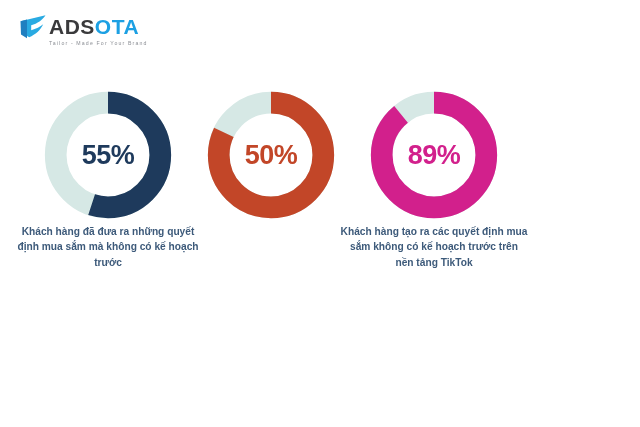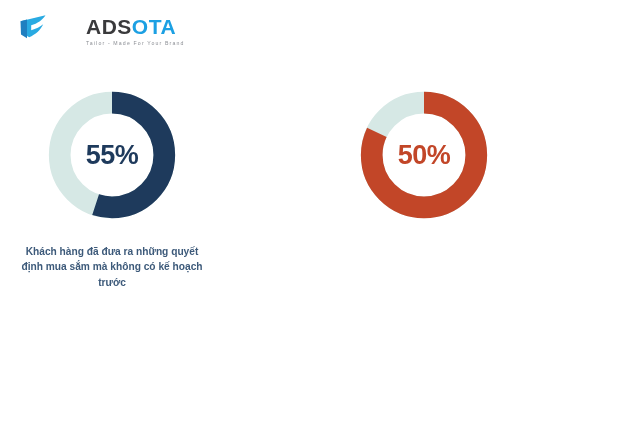--- a/index.html
+++ b/index.html
@@ -26,21 +26,20 @@
   #logo-mark {
     width: 30px;
     height: 26px;
     margin-right: 1px;
     flex: none;
   }
   #logo-textblock {
     display: flex;
     flex-direction: column;
     padding-top: 2px;
-    margin-left: 37px;
   }
   #logo-wordmark {
     font-size: 21px;
     font-weight: bold;
     letter-spacing: 0.5px;
     line-height: 1;
     white-space: nowrap;
   }
   #logo-wordmark .seg-dark { color: #3a3a3c; }
   #logo-wordmark .seg-blue { color: #1ca0e3; }
@@ -87,21 +86,20 @@
     width: 138px;
     height: 138px;
     display: flex;
     align-items: center;
     justify-content: center;
     font-size: 27px;
     font-weight: bold;
     letter-spacing: -0.5px;
   }
   .stat-caption {
-    margin-top: 20px;
     font-size: 10.2px;
     line-height: 1.5;
     text-align: center;
     color: #3d5a7a;
     font-weight: bold;
     width: 188px;
   }
 </style>
 </head>
 <body>
@@ -135,14 +133,24 @@
   <div class="stat-block">
     <div class="donut-wrap">
       <svg viewBox="0 0 42 42" aria-hidden="true">
         <circle cx="21" cy="21" r="15.91549431" fill="none" stroke="#d6e8e5" stroke-width="6.6"></circle>
         <circle cx="21" cy="21" r="15.91549431" fill="none" id="arc-2" stroke="#c24628" stroke-width="6.6" stroke-dasharray="82 18" stroke-dashoffset="0"></circle>
       </svg>
       <div class="donut-value" style="color:#c24628">50%</div>
     </div>
   </div>
 
+  <div class="stat-block">
+    <div class="donut-wrap">
+      <svg viewBox="0 0 42 42" aria-hidden="true">
+        <circle cx="21" cy="21" r="15.91549431" fill="none" stroke="#d6e8e5" stroke-width="6.6"></circle>
+        <circle cx="21" cy="21" r="15.91549431" fill="none" id="arc-3" stroke="#d2208c" stroke-width="6.6" stroke-dasharray="89 11" stroke-dashoffset="0"></circle>
+      </svg>
+      <div class="donut-value" style="color:#d2208c">89%</div>
+    </div>
+    <div class="stat-caption">Khách hàng tạo ra các quyết định mua sắm không có kế hoạch trước trên nền tảng TikTok</div>
+  </div>
 
 </div>
 
 </body></html>

